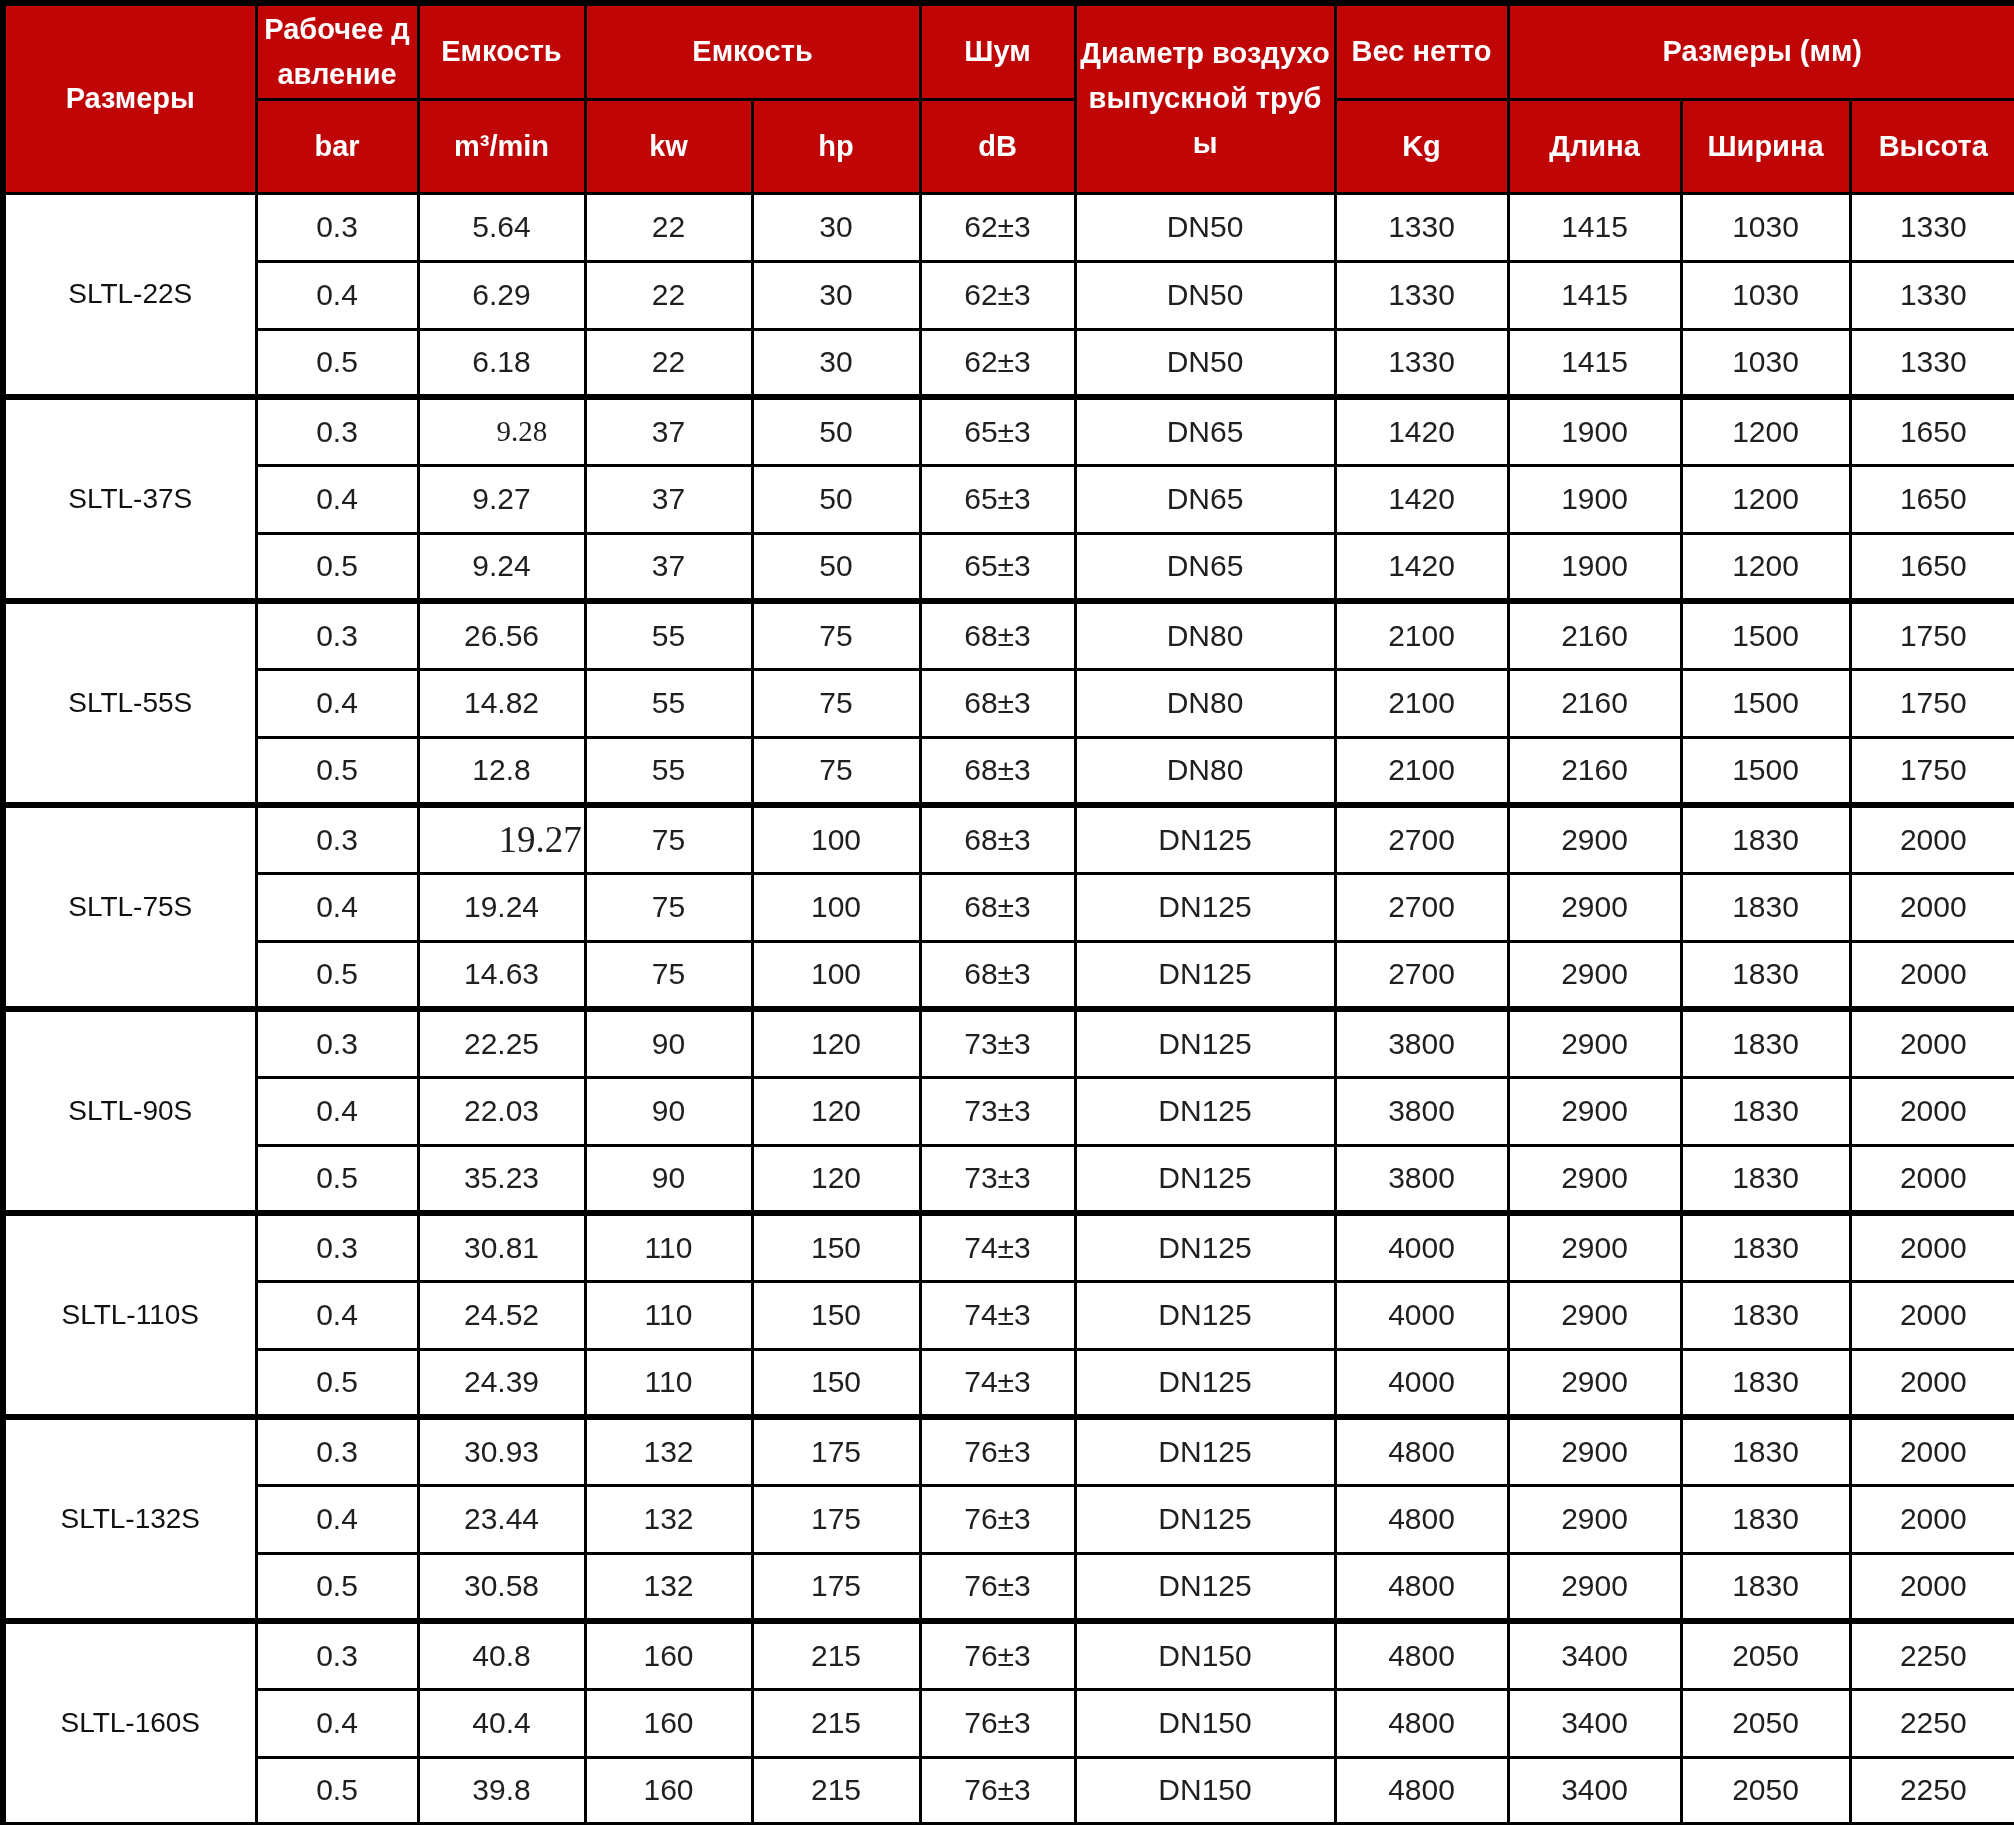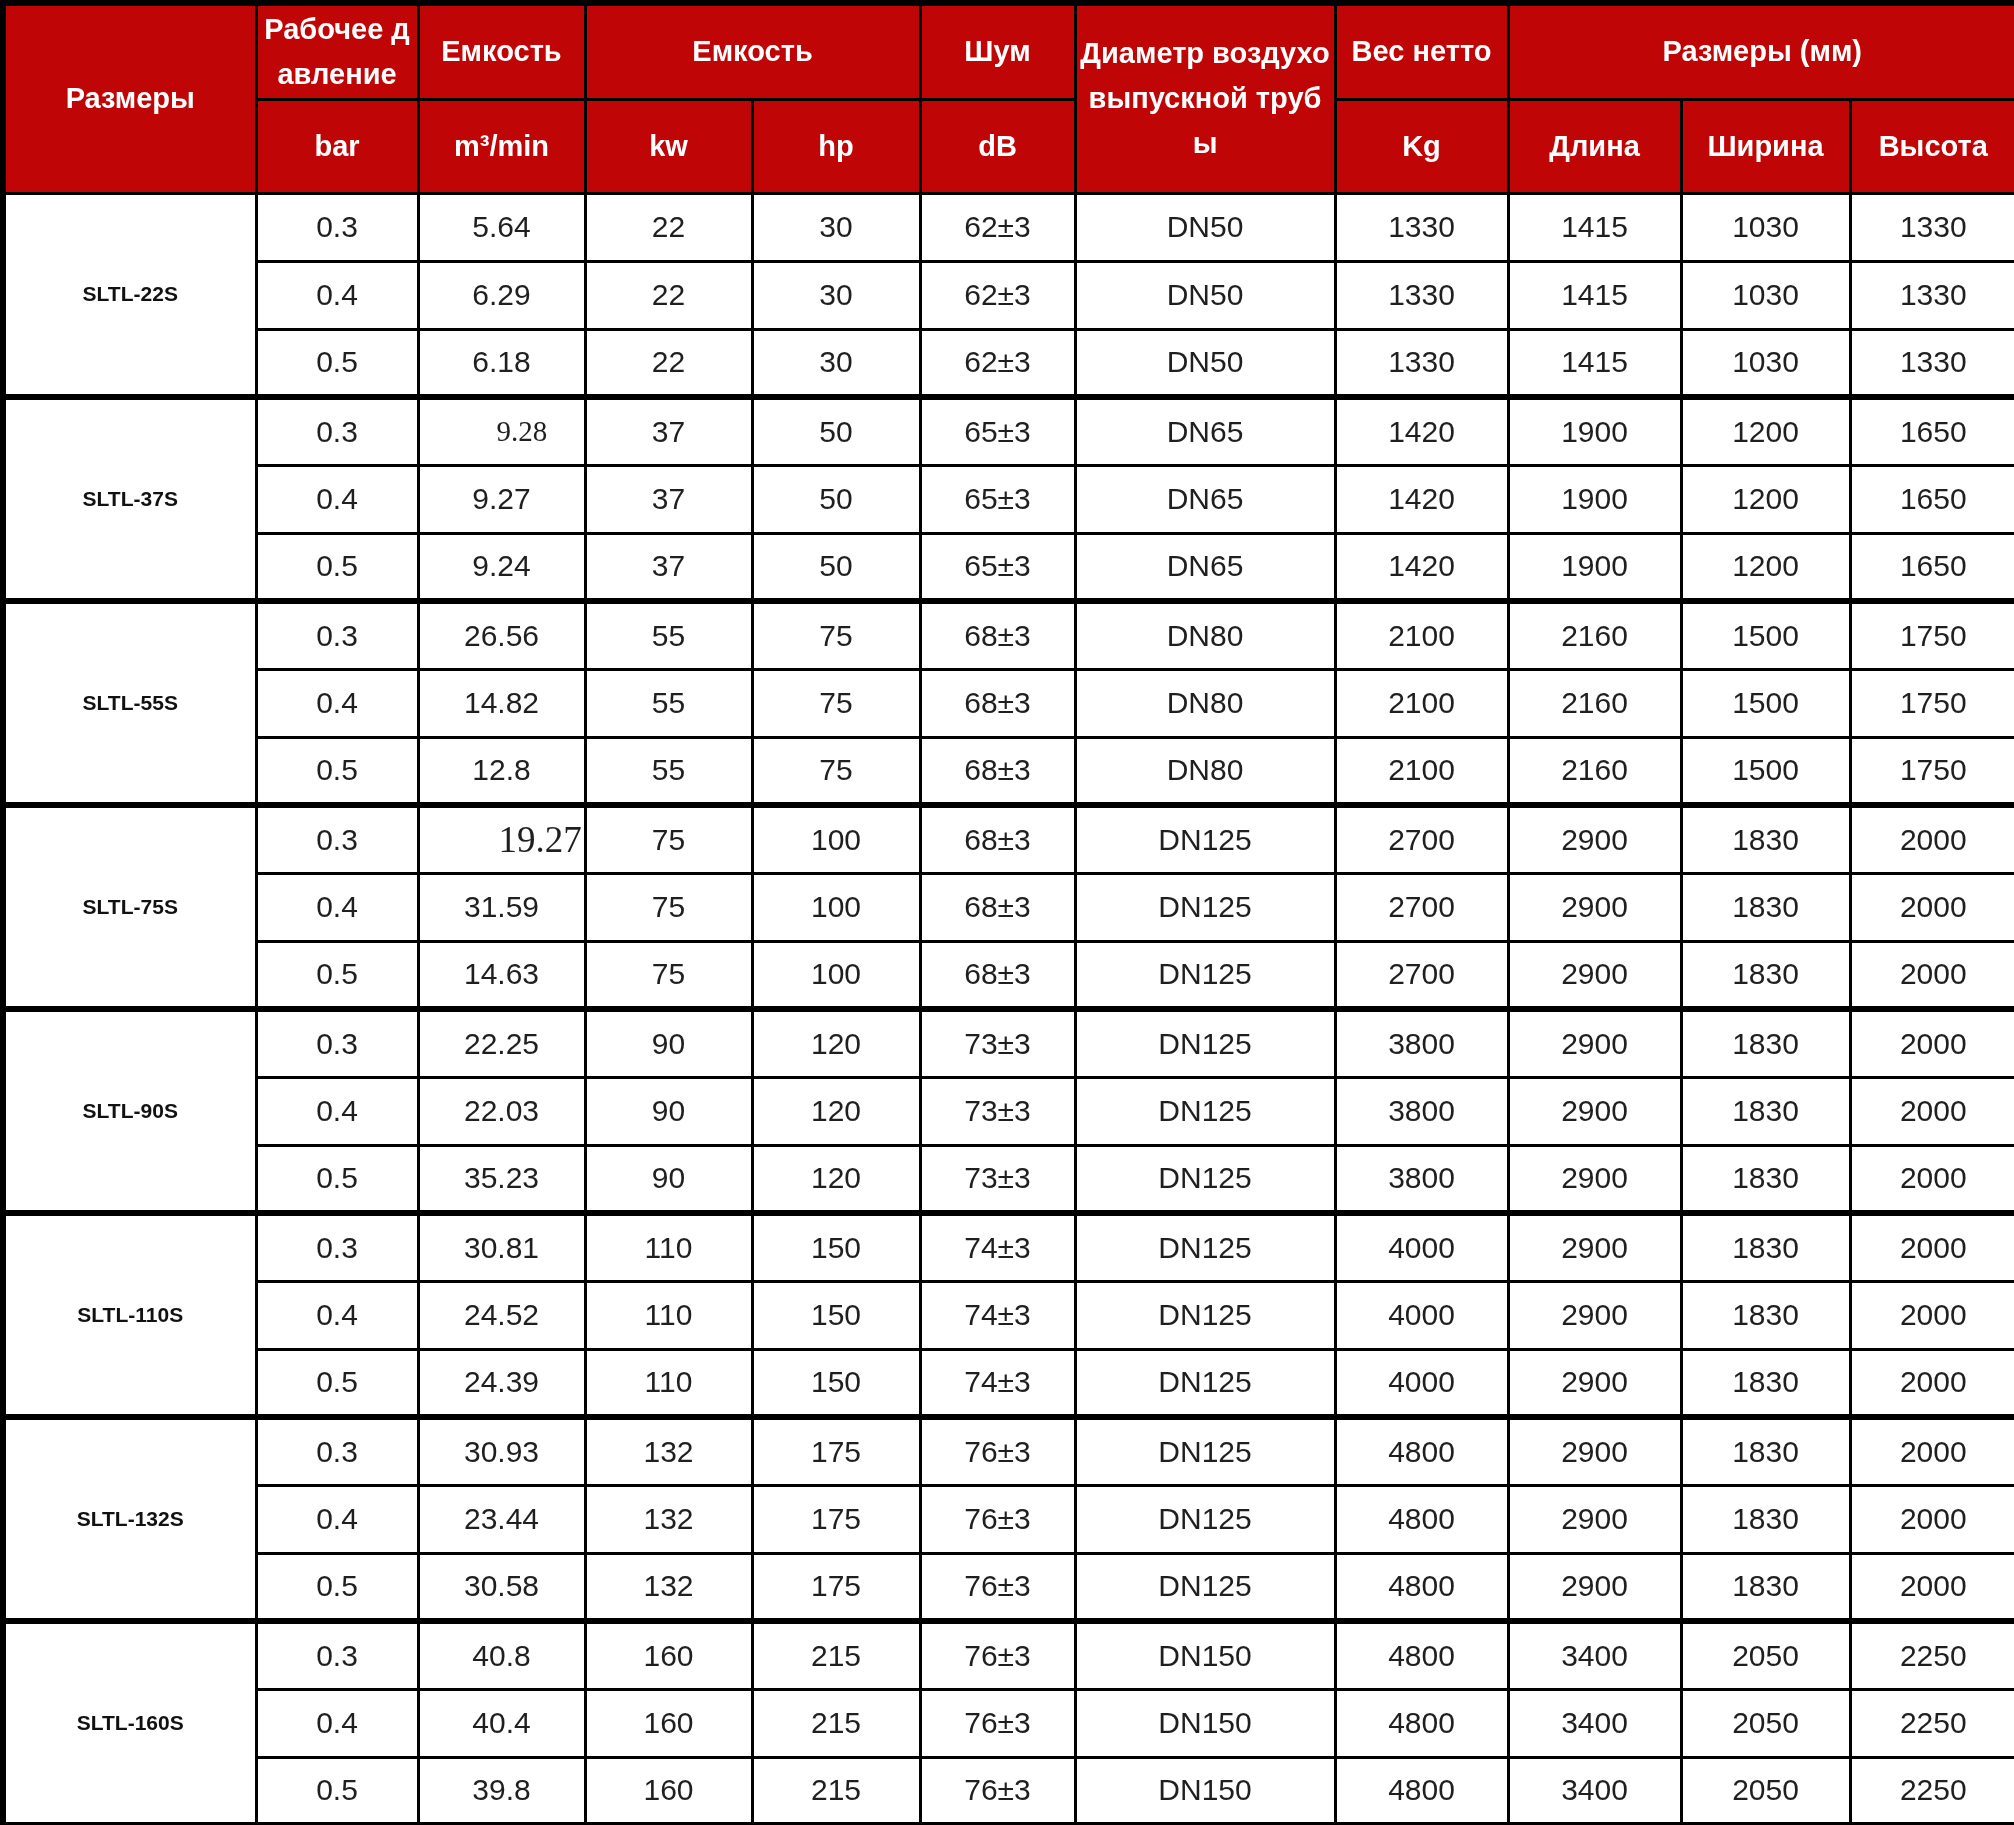--- a/index.html
+++ b/index.html
@@ -35,22 +35,22 @@
   thead tr.hrow2 { height: 94px; }
   th.wrap { word-break: break-all; }
   
   tbody td {
     background: #ffffff;
     color: #1f1f1f;
     font-size: 30px;
     height: 68px;
   }
   tbody td.model {
-    font-weight: bold;
-    font-size: 21px;
+    font-weight: normal;
+    font-size: 28px;
     color: #111111;
   }
   tbody tr.group-start td { border-top-width: 6.1px; }
   td.serif {
     font-family: "Liberation Serif", "DejaVu Serif", serif;
     font-size: 29px;
     padding-left: 44px;
   }
   td.serif-right {
     font-family: "Liberation Serif", "DejaVu Serif", serif;
@@ -219,21 +219,21 @@
         <td>100</td>
         <td>68±3</td>
         <td>DN125</td>
         <td>2700</td>
         <td>2900</td>
         <td>1830</td>
         <td>2000</td>
       </tr>
       <tr>
         <td>0.4</td>
-        <td>31.59</td>
+        <td>19.24</td>
         <td>75</td>
         <td>100</td>
         <td>68±3</td>
         <td>DN125</td>
         <td>2700</td>
         <td>2900</td>
         <td>1830</td>
         <td>2000</td>
       </tr>
       <tr>

